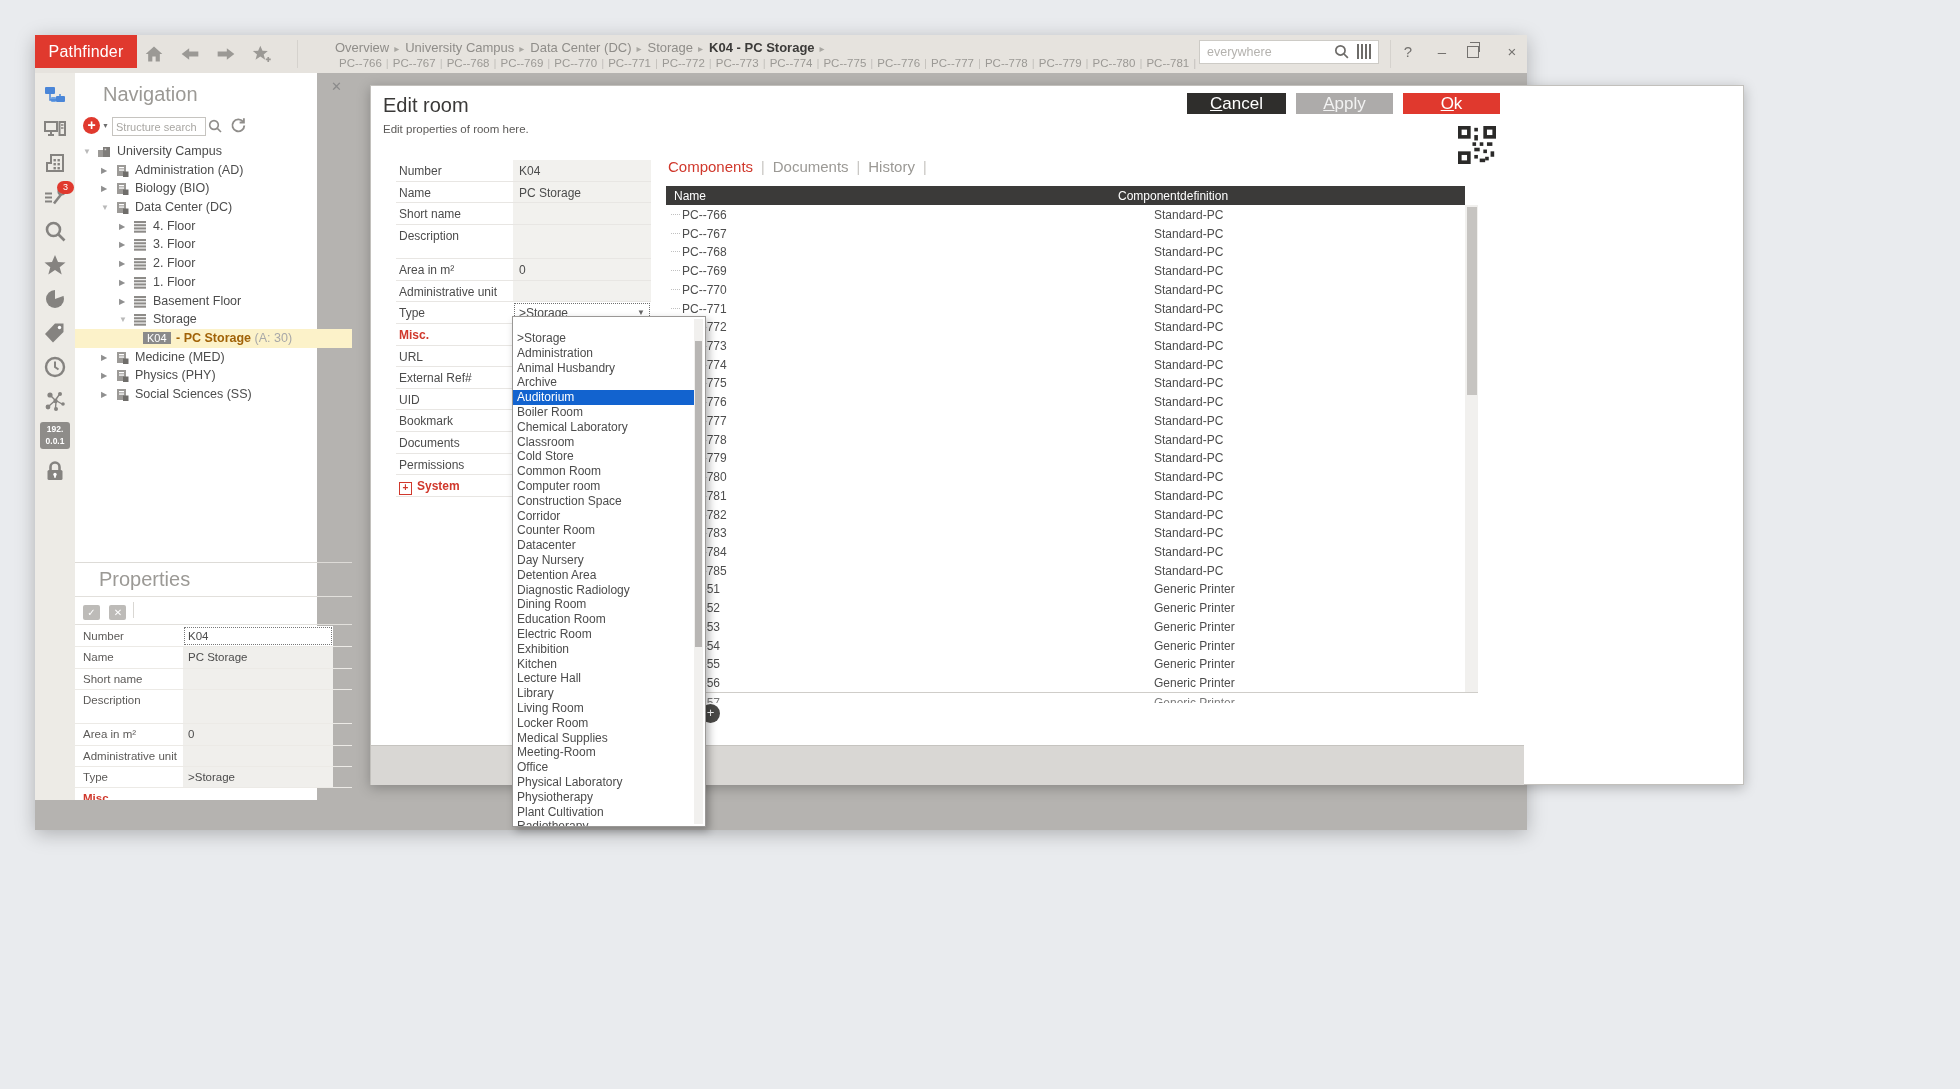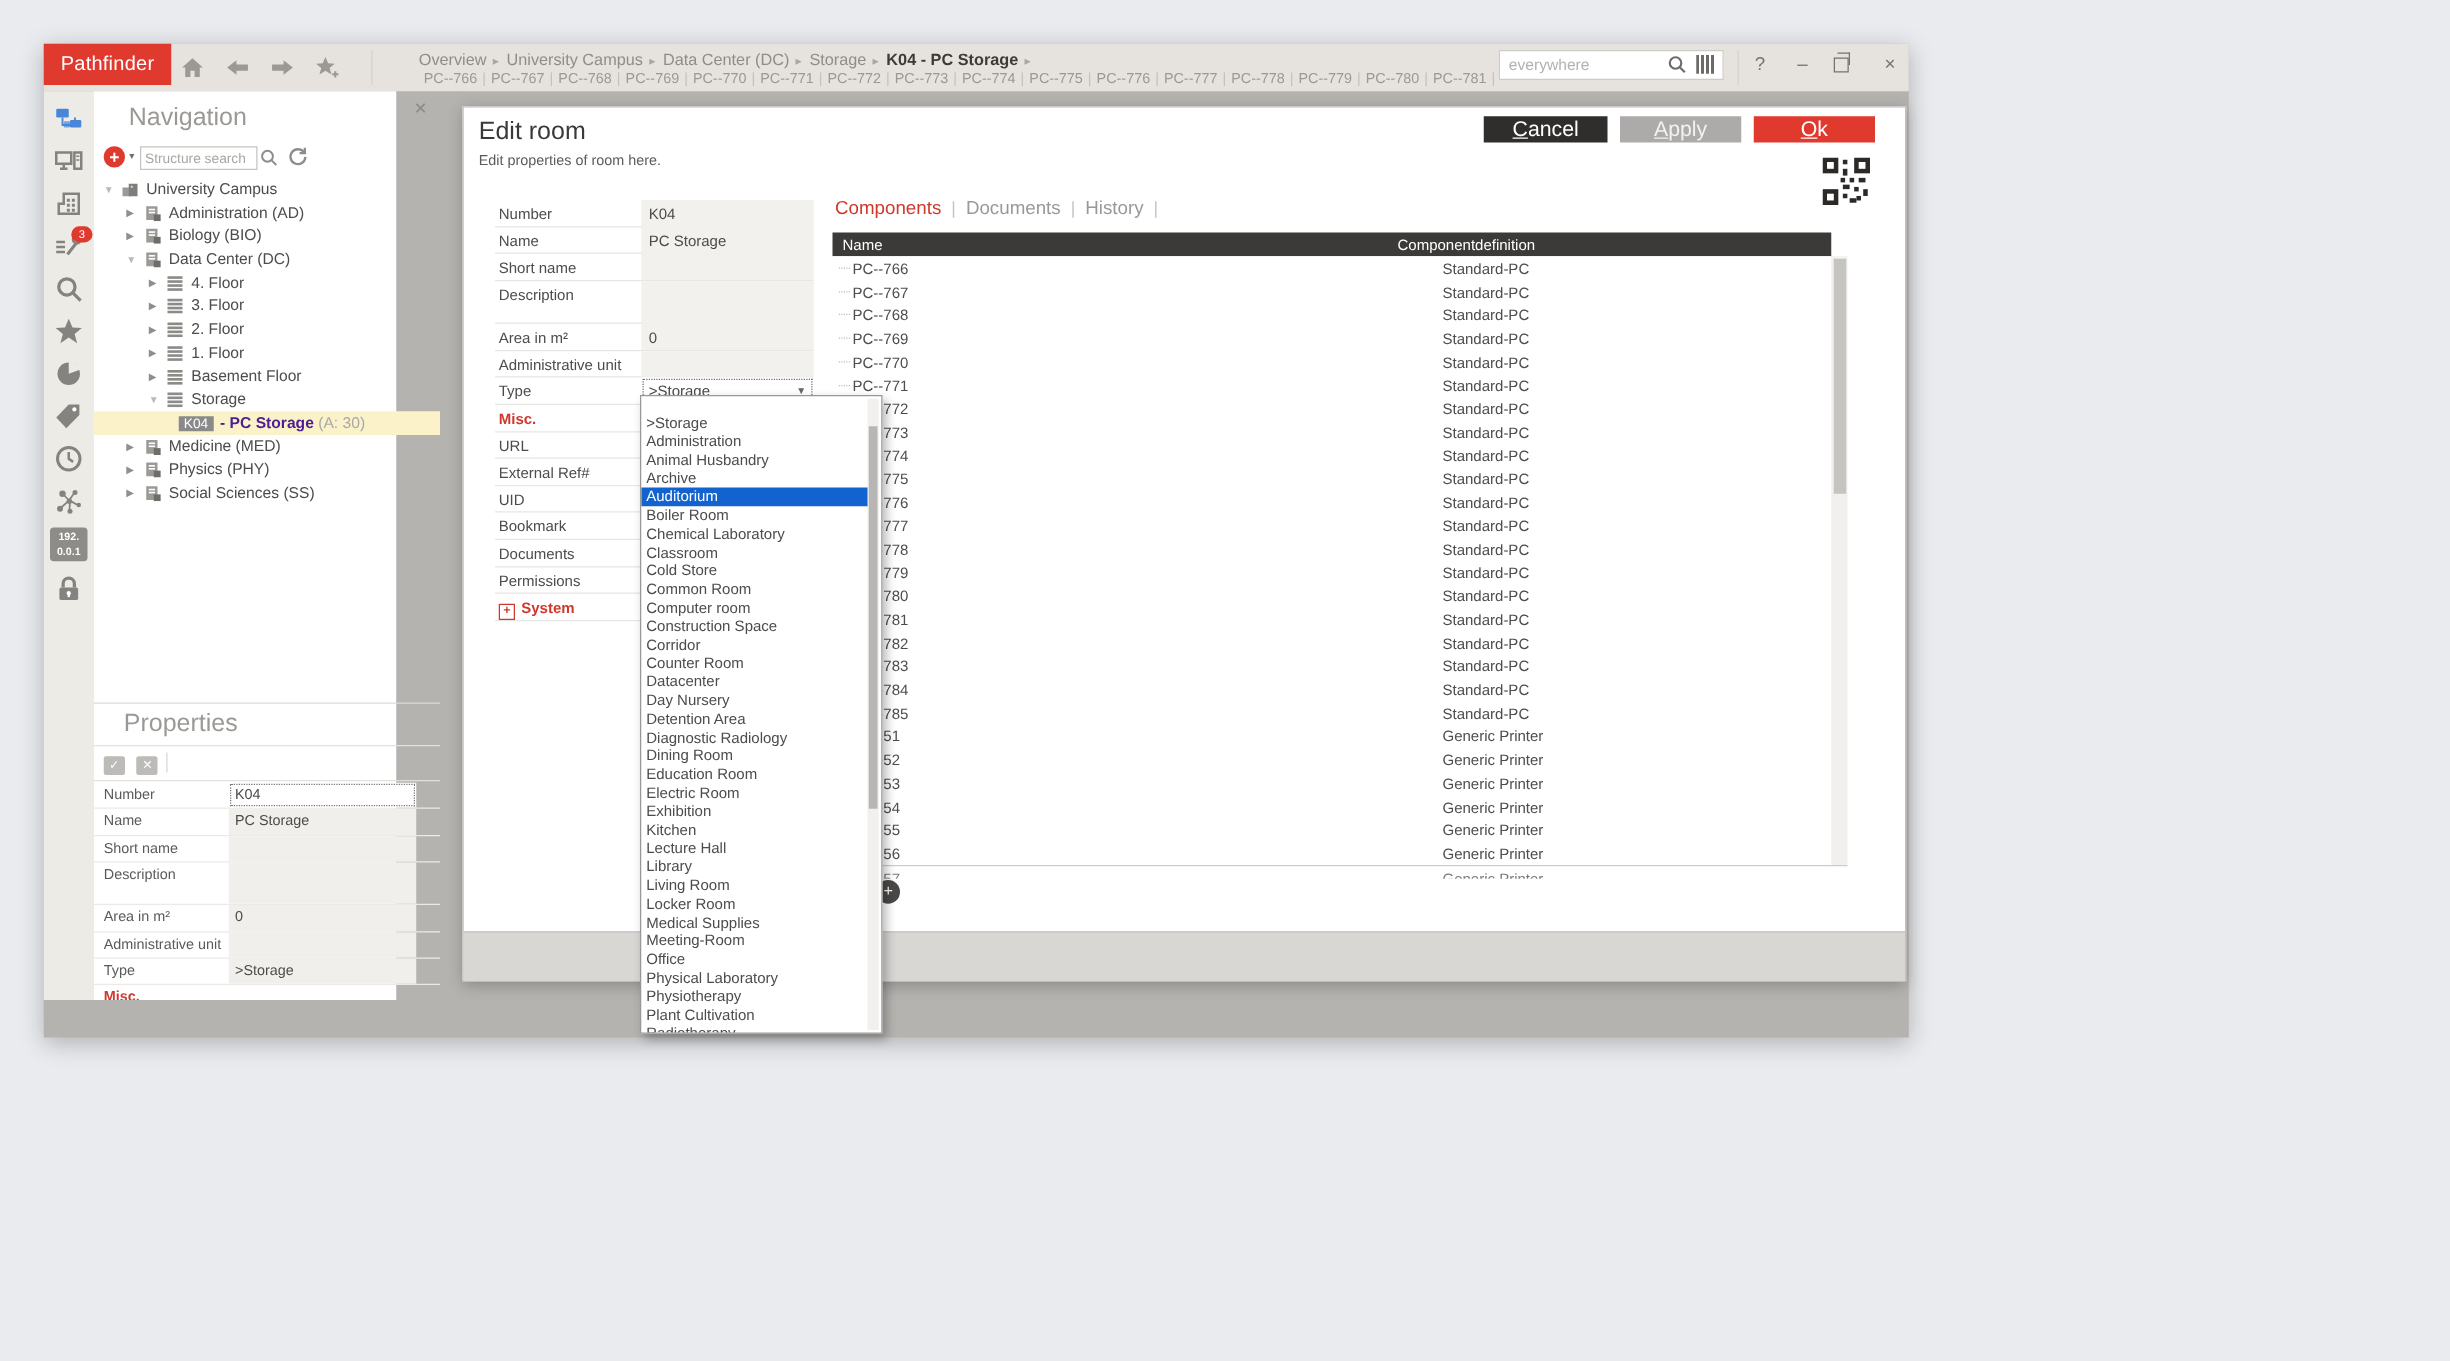--- a/index.html
+++ b/index.html
@@ -59,42 +59,42 @@
   .nav-mag{position:absolute;left:132px;top:45px;width:16px;height:16px;}
   .nav-refresh{position:absolute;left:154px;top:44px;width:17px;height:17px;}
   .tree{position:absolute;left:0;top:69px;width:277px;}
   .trow2{position:relative;height:18.7px;font-size:12.5px;color:#4c4c4c;white-space:nowrap;}
   .trow2.sel{background:#fcf2c9;}
   .tarrow{position:absolute;top:5px;font-size:8px;color:#8f8f8f;}
   .tarrow.exp{color:#b9b9b9;}
   .ticn{position:absolute;top:3px;width:14px;height:13px;}
   .ticn svg{width:14px;height:13px;}
   .tlabel{position:absolute;top:2px;}
-  .tlabel b{color:#4c1d95;}
+  .tlabel b{color:#a16207;}
   .tchip{display:inline-block;background:#8a8a8a;color:#fff;font-size:11px;padding:0 4px;margin-right:2px;}
   .tsuffix{color:#a8a8a8;}
 
   .props-divider{position:absolute;left:0;top:489px;width:277px;border-top:1px solid #dddbd7;}
   .props-title{position:absolute;left:24px;top:495px;}
   .props-rule{position:absolute;left:0;top:523px;width:277px;border-top:1px solid #e2e0dc;}
   .ptool{position:absolute;left:8px;top:529px;height:18px;}
   .ptbtn{display:inline-block;width:17px;height:15px;background:#bdbbb8;border-radius:2px;color:#fff;
          font-size:10px;text-align:center;line-height:15px;margin-right:5px;}
   .ptool-sep{position:absolute;left:50px;top:0;height:16px;border-left:1px solid #d9d7d3;}
   .ptool-rule{position:absolute;left:0;top:551px;width:277px;border-top:1px solid #e2e0dc;}
   .prows{position:absolute;left:0;top:553px;width:277px;overflow:hidden;height:174px;}
   .prow{position:relative;border-bottom:1px solid #eceae6;font-size:11.5px;}
   .prow .plabel{position:absolute;left:8px;top:4px;color:#5c5a58;}
   .prow .plabel.red{color:#d0382c;font-weight:bold;}
   .prow .pval{position:absolute;left:108px;top:0;width:150px;height:100%;background:#f0efec;
               padding:4px 0 0 5px;box-sizing:border-box;color:#4c4c4c;}
   .prow .pval.focus{background:#fff;outline:1px dotted #787878;outline-offset:-2px;}
 
   
-  .dialog{left:370px;top:85px;width:1155px;height:700px;background:#fff;border:1px solid #c2c0bc;
+  .dialog{left:370px;top:85px;width:1374px;height:700px;background:#fff;border:1px solid #c2c0bc;
           box-sizing:border-box;box-shadow:0 3px 12px rgba(0,0,0,.25);z-index:3;}
   .dlg-title{position:absolute;left:12px;top:8px;font-size:20px;color:#3a3938;}
   .dlg-sub{position:absolute;left:12px;top:37px;font-size:11.5px;color:#5c5a58;}
   .dlg-help{position:absolute;left:1062px;top:12px;font-size:13px;color:#8b8b8b;}
   .dlg-max{position:absolute;left:1086px;top:14px;width:9px;height:9px;border:1.4px solid #8b8b8b;}
   .dlg-close{position:absolute;left:1110px;top:12px;font-size:13px;color:#8b8b8b;}
   .qr{position:absolute;left:1087px;top:40px;width:38px;height:38px;}
 
   .form{position:absolute;left:25px;top:74px;width:255px;}
   .frow{position:relative;border-bottom:1px solid #e8e6e3;}

